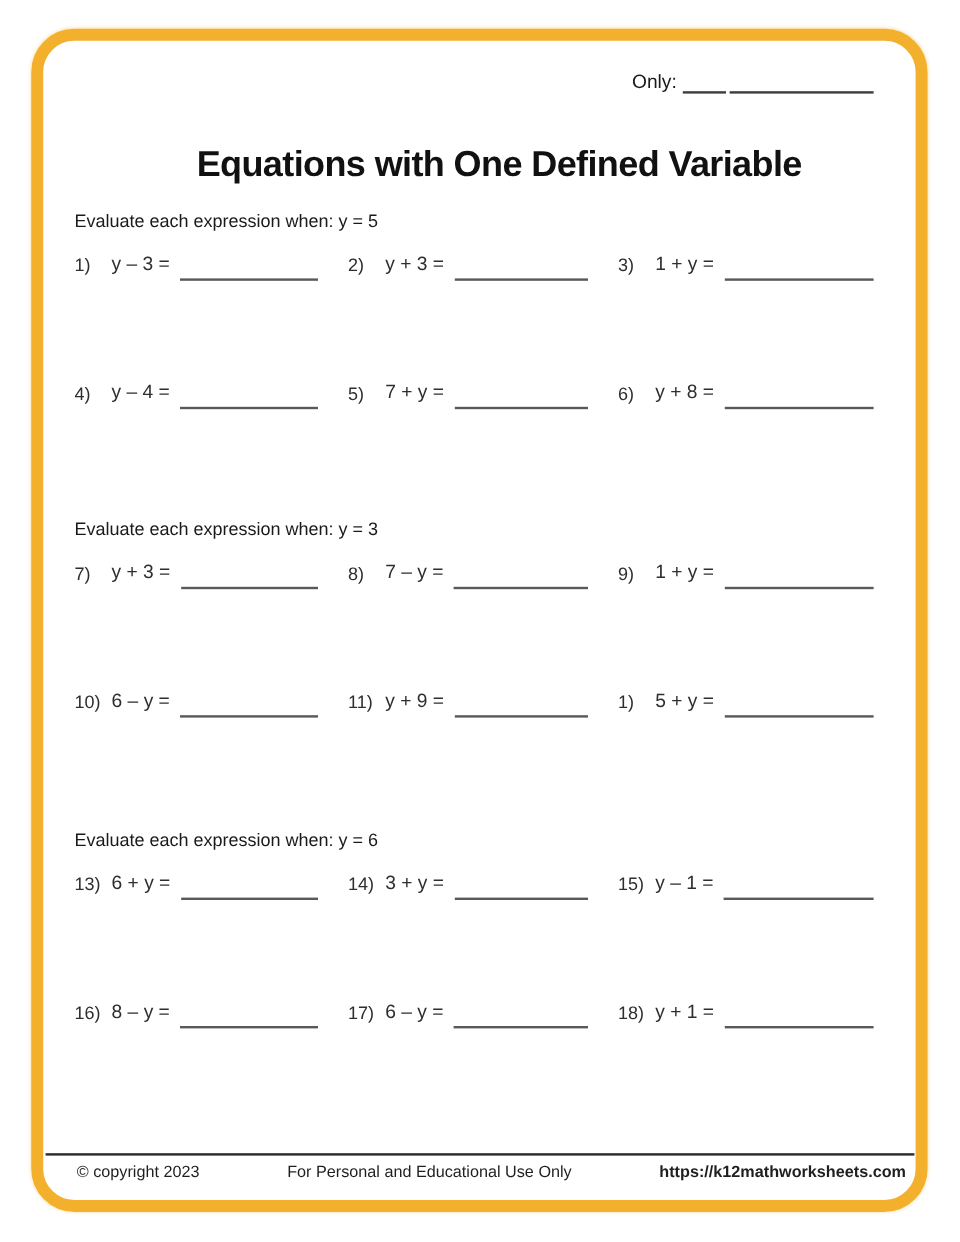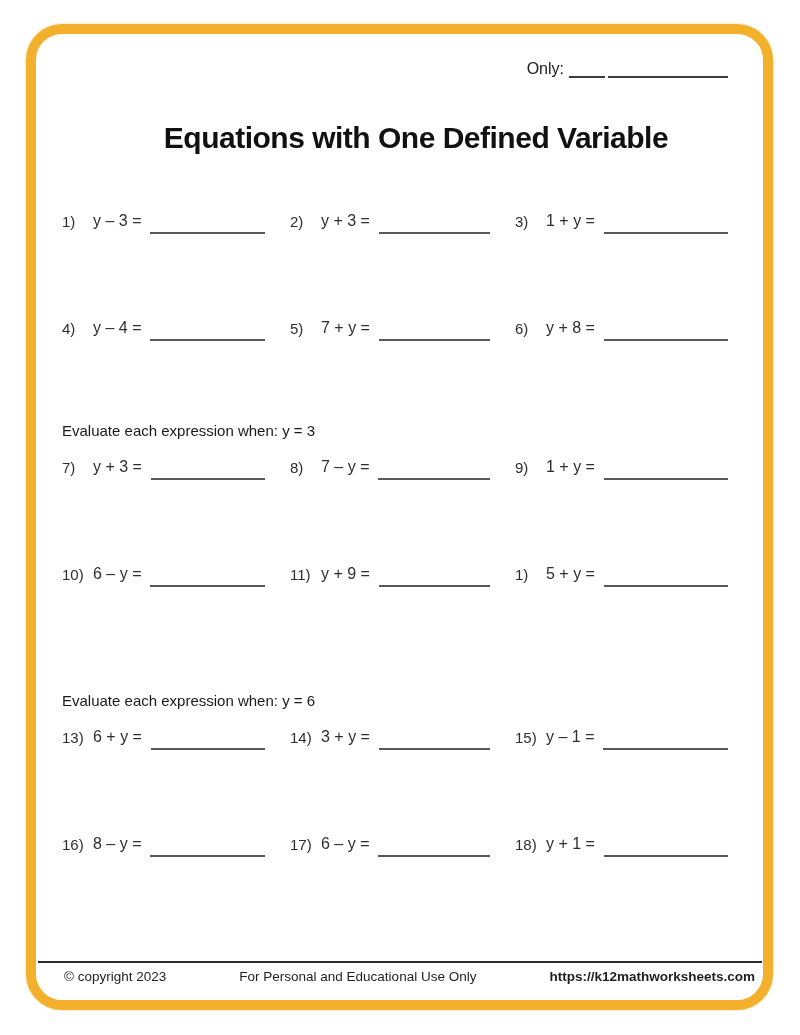--- a/index.html
+++ b/index.html
@@ -43,21 +43,21 @@
     width: 100%;
     margin: 16px;
     text-align: center;
     font-size: 30px;
     font-weight: bold;
     letter-spacing: -0.5px;
     color: #111111;
   }
   .section { position: absolute; left: 62px; right: 72px; height: 200px; }
   .sec-0 { top: 176px; }
-  .sec-1 { top: 422px; }
+  .sec-1 { top: 433px; }
   .sec-2 { top: 692px; }
   .instruction {
     font-size: 15px;
     color: #1a1a1a;
   }
   .prob-row {
     position: absolute;
     left: 0; right: 0;
     display: grid;
     grid-template-columns: 203px 200px 213px;
@@ -115,20 +115,21 @@
   <div class="name-row">
     <span>Only:</span>
     <span class="name-line seg1"></span>
     <span class="name-line seg2"></span>
   </div>
 
   <h1 class="title">Equations with One Defined Variable</h1>
 
   <div id="sections-host">
       <div class="section sec-0">
+    <div class="instruction">Evaluate each expression when: y = 5</div>
     <div class="prob-row row-a">
           <div class="problem">
     <span class="p-num">1)</span>
     <span class="p-expr">y – 3 =</span>
     <span class="p-line"></span>
   </div>
           <div class="problem">
     <span class="p-num">2)</span>
     <span class="p-expr">y + 3 =</span>
     <span class="p-line"></span>

